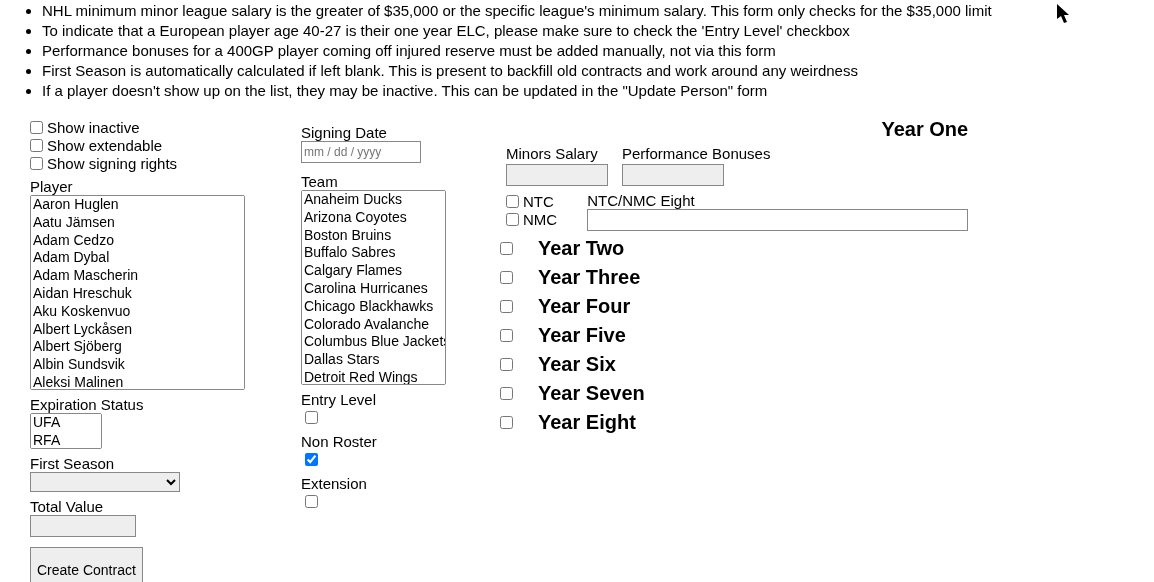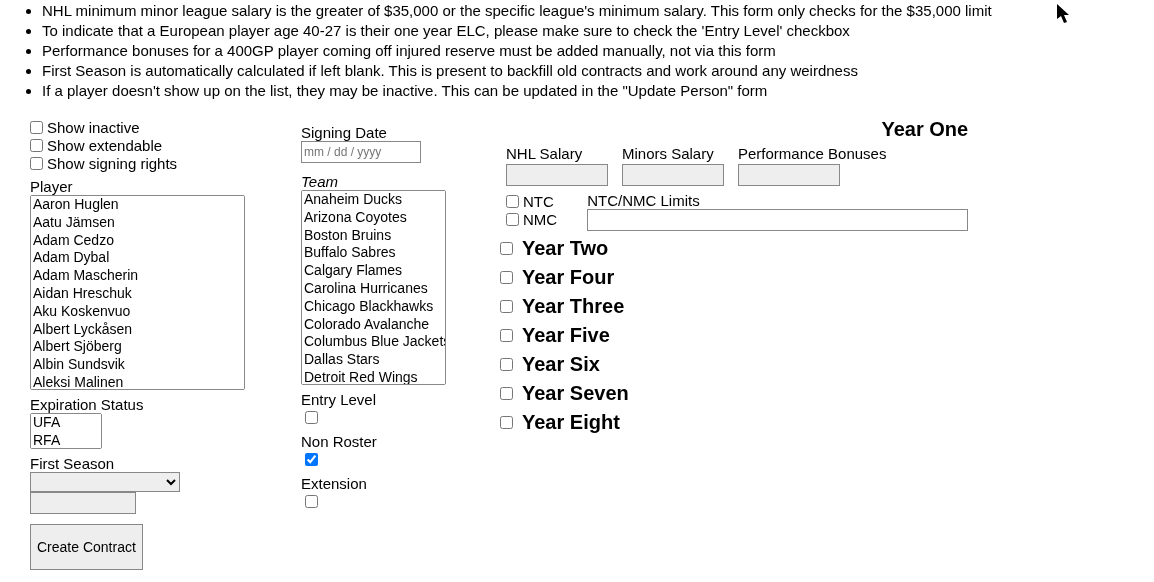--- a/index.html
+++ b/index.html
@@ -27,21 +27,21 @@
   select.listbox-team { width: 145px; height: 195px; font-size: 14px; border:1px solid #888; overflow-y:auto;}
   select.small-list { width: 72px; height: 36px; font-size: 14px; border:1px solid #888; }
   select.first-season { width: 150px; height: 20px; background:#eee; border:1px solid #888;}
   input.num-small { width: 100px; height: 18px; background:#eee; border:1px solid #888;}
   input.date-field { width: 114px; height: 18px; border:1px solid #888; background:#fff; font-size:12px;}
   .team-label, .player-label, .exp-label, .fs-label, .tv-label, .sign-label, .el-label, .nr-label, .ext-label {
     display:block; margin-top: 6px;
   }
   button.create { margin-top: 10px; padding: 14px 6px; font-size: 14px; border:1px solid #888; background:#eee; cursor:pointer;}
   .year-head { font-weight: bold; font-size: 20px; text-align: right; }
-  .year-row { display:flex; align-items:center; gap:6px; margin: 6px 0; }
+  .year-row { display:flex; align-items:center; gap:22px; margin: 6px 0; }
   .salary-row { display:flex; gap:14px; margin-top:4px; margin-left:10px;}
   .sal-col { display:flex; flex-direction:column; gap:2px; }
   .sal-col input { width: 96px; height:18px; background:#eee; border:1px solid #888;}
   .ntc-wrap { display:flex; gap:30px; margin-top:6px; margin-left:10px; align-items:flex-start;}
   .ntc-limits input { width: 375px; height:18px; border:1px solid #888; background:#fff;}
   .cursor {
     position:absolute; left:1057px; top:4px;
   }
   .cursor svg { display:block; }
 </style>
@@ -90,31 +90,32 @@
 
       <span class="exp-label">Expiration Status</span>
       <select class="small-list" size="2" id="exp-listbox">
           <option>UFA</option>
           <option>RFA</option>
         </select>
 
       <span class="fs-label">First Season</span>
       <select class="first-season"></select>
 
+      <span class="tv-label">Total Value</span>
       <input type="number" class="num-small" style="">
 
       <br>
       <button class="create">Create Contract</button>
     </div>
 
     <div class="col2">
       <span class="sign-label">Signing Date</span>
       <input class="date-field" placeholder="mm / dd / yyyy" style="">
 
-      <span class="team-label" style="margin-top:10px;font-style:italic;">Team</span>
+      <span class="team-label" style="margin-top:10px;">Team</span>
       <select class="listbox-team" size="11" id="team-listbox">
           <option>Anaheim Ducks</option>
           <option>Arizona Coyotes</option>
           <option>Boston Bruins</option>
           <option>Buffalo Sabres</option>
           <option>Calgary Flames</option>
           <option>Carolina Hurricanes</option>
           <option>Chicago Blackhawks</option>
           <option>Colorado Avalanche</option>
           <option>Columbus Blue Jackets</option>
@@ -129,60 +130,56 @@
       <input type="checkbox" id="chk-nr" checked="" style="">
 
       <span class="ext-label">Extension</span>
       <input type="checkbox" id="chk-ext" style="">
     </div>
 
     <div class="col3">
       <div class="year-head">Year One</div>
       <div class="salary-row">
         <div class="sal-col">
-          <span>NHL Salary</span>
-          <input type="number" style="">
-        </div>
-        <div class="sal-col">
           <span>Minors Salary</span>
           <input type="number" style="">
         </div>
         <div class="sal-col">
           <span>Performance Bonuses</span>
           <input type="number" style="">
         </div>
       </div>
       <div class="ntc-wrap">
         <div>
           <div class="chk-row">
             <input type="checkbox" style="">
             <span>NTC</span>
           </div>
           <div class="chk-row">
             <input type="checkbox" style="">
             <span>NMC</span>
           </div>
         </div>
         <div class="ntc-limits">
-          <span>NTC/NMC Limits</span><br>
+          <span>NTC/NMC Eight</span><br>
           <input type="text" style="">
         </div>
       </div>
 
       <div class="year-row">
           <input type="checkbox" style="">
           <span class="year-head">Year Two</span>
         </div>
       <div class="year-row">
           <input type="checkbox" style="">
+          <span class="year-head">Year Three</span>
+        </div>
+      <div class="year-row">
+          <input type="checkbox" style="">
           <span class="year-head">Year Four</span>
-        </div>
-      <div class="year-row">
-          <input type="checkbox" style="">
-          <span class="year-head">Year Three</span>
         </div>
       <div class="year-row">
           <input type="checkbox" style="">
           <span class="year-head">Year Five</span>
         </div>
       <div class="year-row">
           <input type="checkbox" style="">
           <span class="year-head">Year Six</span>
         </div>
       <div class="year-row">

